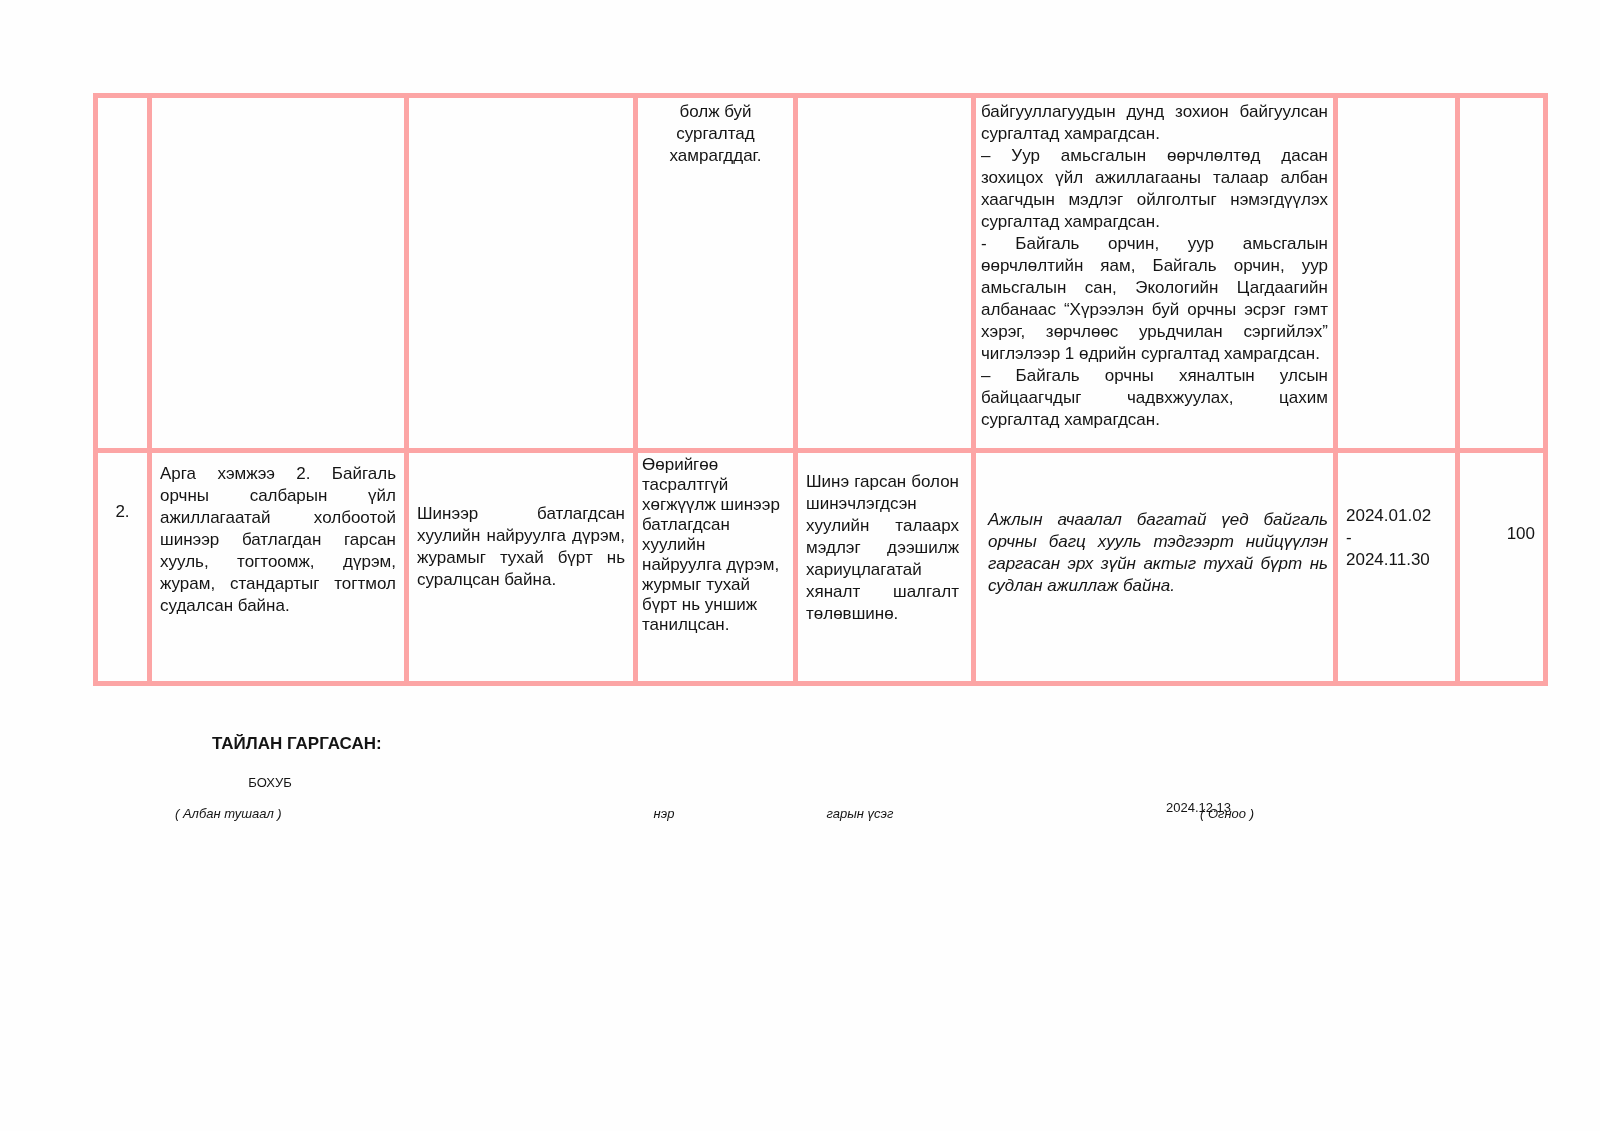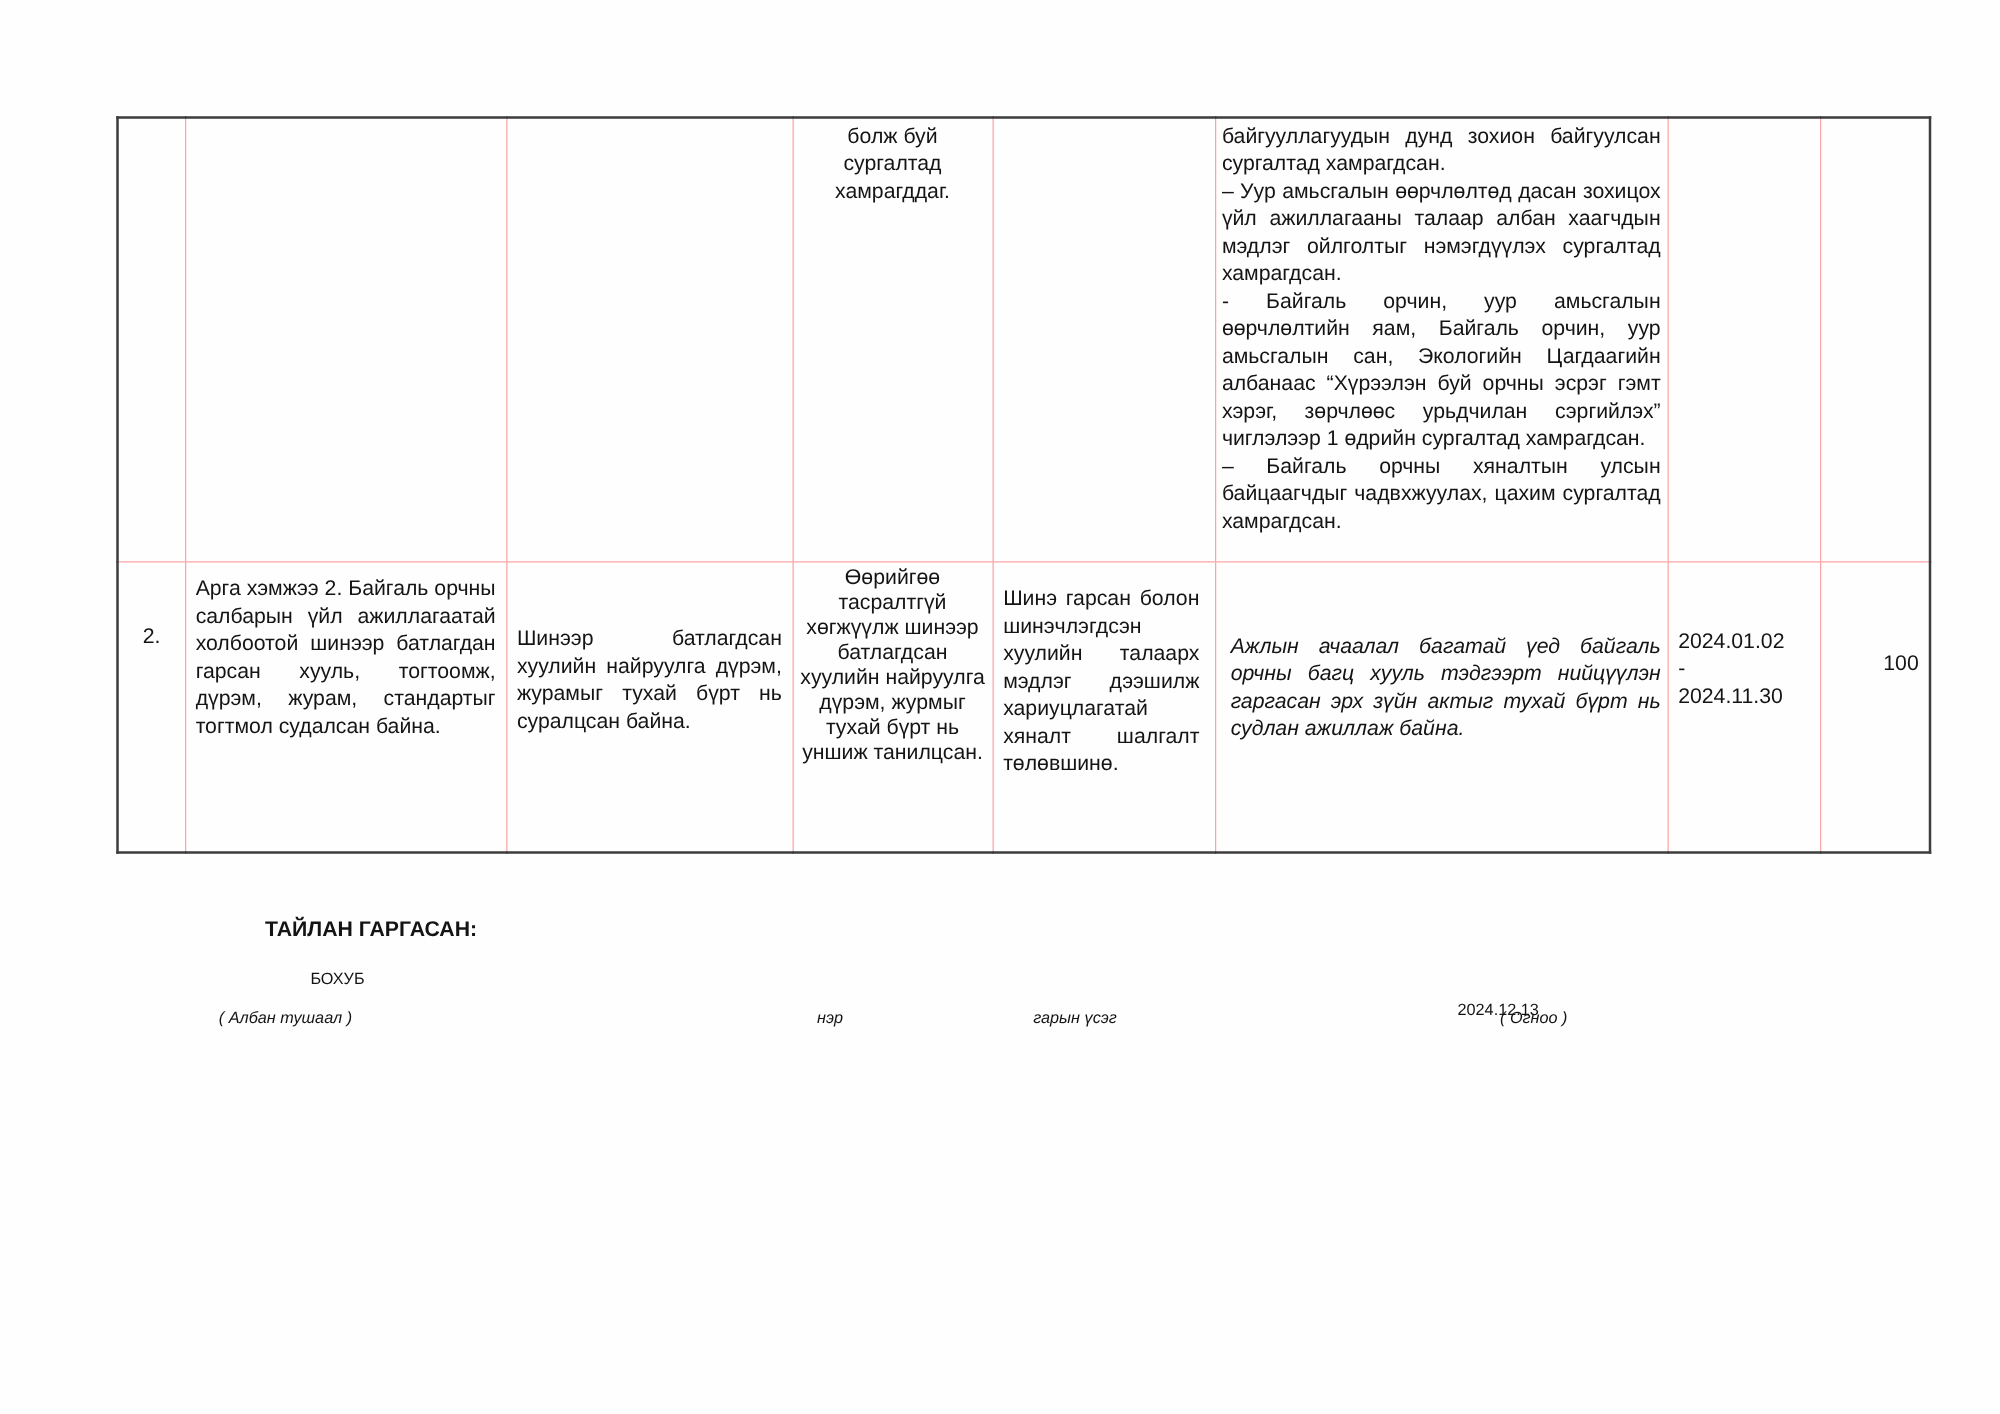--- a/index.html
+++ b/index.html
@@ -15,37 +15,37 @@
   table.report {
     position: absolute;
     left: 93px;
     top: 93px;
     width: 1450px;
     border-collapse: collapse;
     table-layout: fixed;
     border: 2px solid #3d3d3d;
   }
   table.report td {
-    border: 1px solid #fca5a5;
+    border: 5px solid #fca5a5;
     vertical-align: top;
     padding: 0;
     font-size: 17px;
     line-height: 22px;
   }
   .cell { padding: 2px 8px; white-space: pre-line; }
   
   .r1 { height: 355px; }
   .r1c4 { text-align: center; padding-top: 3px; padding-left: 4px; padding-right: 4px; }
   .r1c6 { text-align: justify; padding: 3px 5px 0 5px; }
   
   .r2 { height: 233px; }
   .r2c1 { text-align: center; padding-top: 48px; }
   .r2c2 { text-align: justify; padding-top: 10px; }
   .r2c3 { text-align: justify; padding-top: 50px; }
-  .r2c4 { text-align: center; line-height: 20px; padding: 2px 4px 0 4px; }
+  .r2c4 { line-height: 20px; padding: 2px 4px 0 4px; }
   .r2c5 { text-align: justify; padding-top: 18px; padding-left: 8px; padding-right: 12px; }
   .r2c6 { text-align: justify; padding-top: 56px; padding-left: 12px; padding-right: 5px; font-style: italic; }
   .r2c7 { padding-top: 52px; padding-right: 4px; }
   .r2c8 { text-align: right; padding-top: 70px; }
   
   .footer-heading {
     position: absolute;
     left: 212px;
     top: 734px;
     font-size: 17px;

